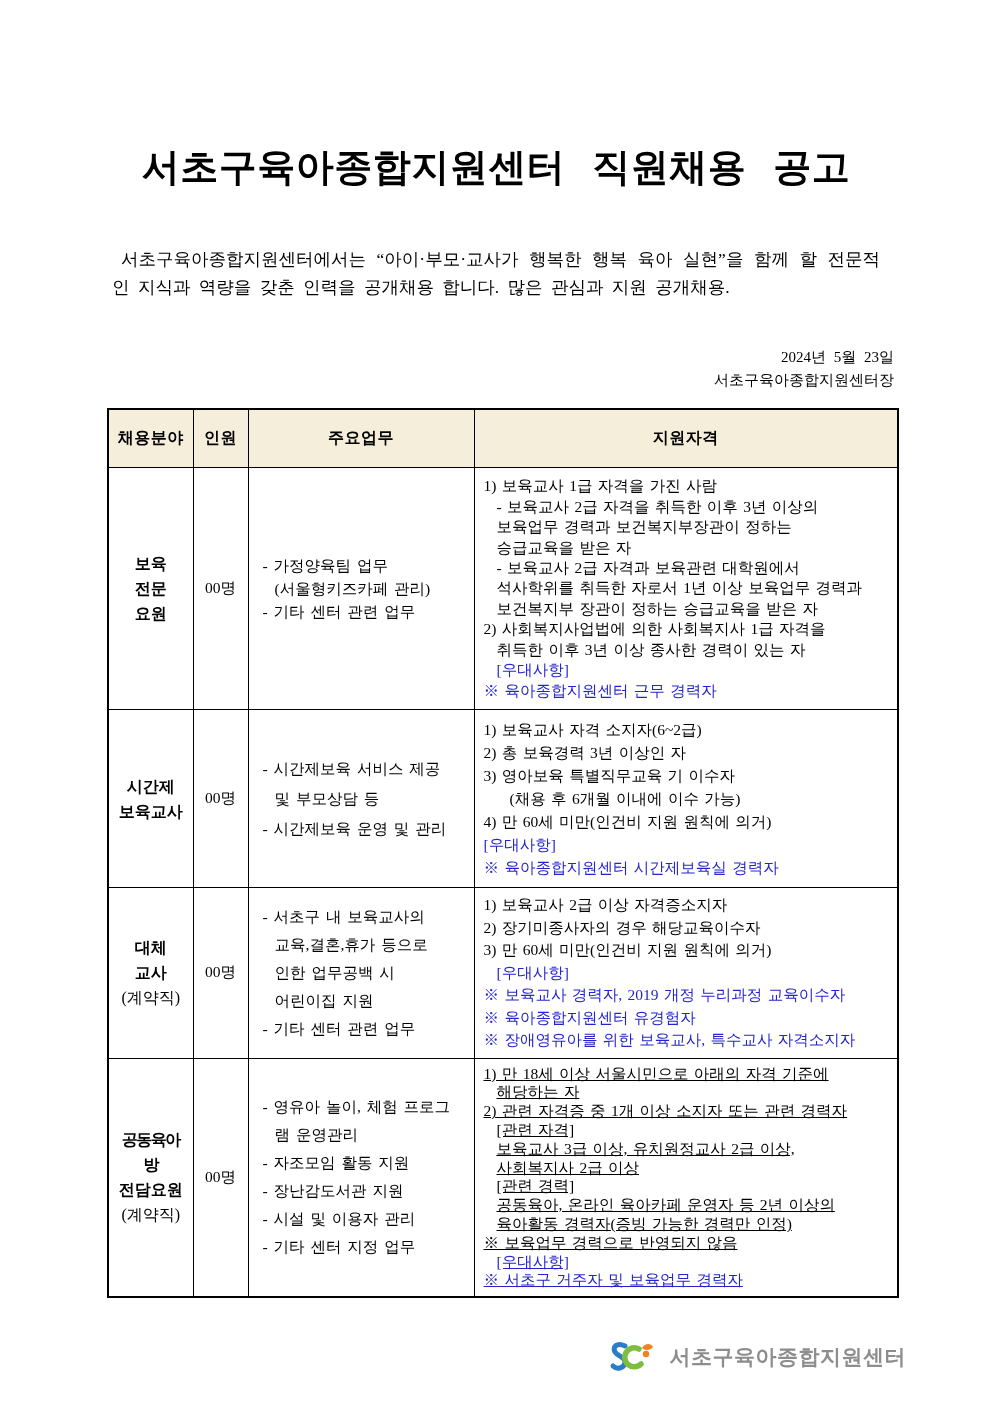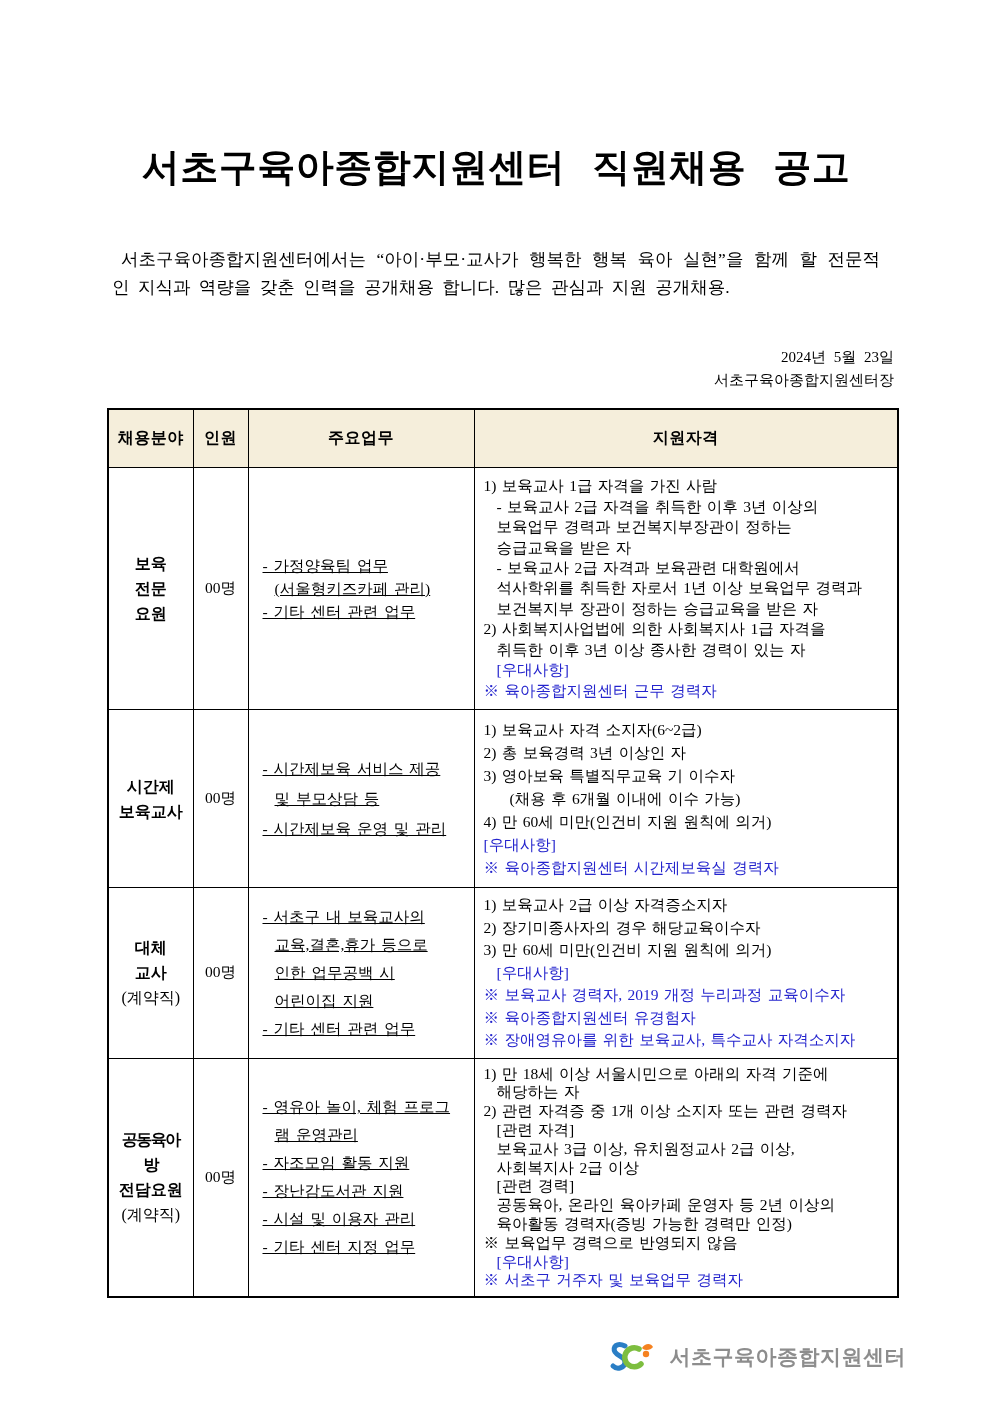--- a/index.html
+++ b/index.html
@@ -30,31 +30,31 @@
   .recruit-table th,.recruit-table td{border:1px solid #000;vertical-align:middle;padding:8px;}
   .recruit-table th{
     background:var(--header-bg,#f5eedb);height:41px;
     font-size:16px;font-weight:bold;letter-spacing:0.5px;
   }
   td.field-cell{text-align:center;font-size:16px;}
   .field-line{font-weight:bold;line-height:25px;}
   .field-line.long{letter-spacing:-1.5px;}
   .field-note{font-weight:normal;font-size:16px;line-height:25px;}
   td.count-cell{text-align:center;font-size:15.5px;}
-  td.duties-cell{padding-left:14px;font-size:15.5px;word-spacing:2px;text-decoration:underline;}
+  td.duties-cell{padding-left:14px;font-size:15.5px;word-spacing:2px;}
   .duty-line.i1{padding-left:12px;}
   td.quals-cell{padding:6px 4px 6px 9px;font-size:15.5px;word-spacing:1.5px;}
   .qual-line.i1{padding-left:13px;}
   .qual-line.i2{padding-left:26px;}
   .blue{color:var(--accent-blue,#2424cd);}
   tr.r0{height:242px;} tr.r1{height:178px;} tr.r2{height:164px;} tr.r3{height:232px;}
   tr.r0 .qual-line{line-height:20.4px;} tr.r0 .duty-line{line-height:23px;}
   tr.r1 .qual-line{line-height:23px;}   tr.r1 .duty-line{line-height:30px;}
   tr.r2 .qual-line{line-height:22.5px;} tr.r2 .duty-line{line-height:28px;}
-  tr.r3 .qual-line{line-height:18.8px;} tr.r3 .duty-line{line-height:28px;}
+  tr.r3 .qual-line{line-height:18.8px;text-decoration:underline;} tr.r3 .duty-line{line-height:28px;}
   .footer{
     position:absolute;right:86px;bottom:28px;
     display:flex;align-items:center;gap:15px;
   }
   .logo-text{
     font-family:"Liberation Sans","DejaVu Sans",sans-serif;font-weight:bold;
     color:var(--logo-gray,#8d8d8d);font-size:21px;letter-spacing:0.5px;
   }
 </style>
 </head>

